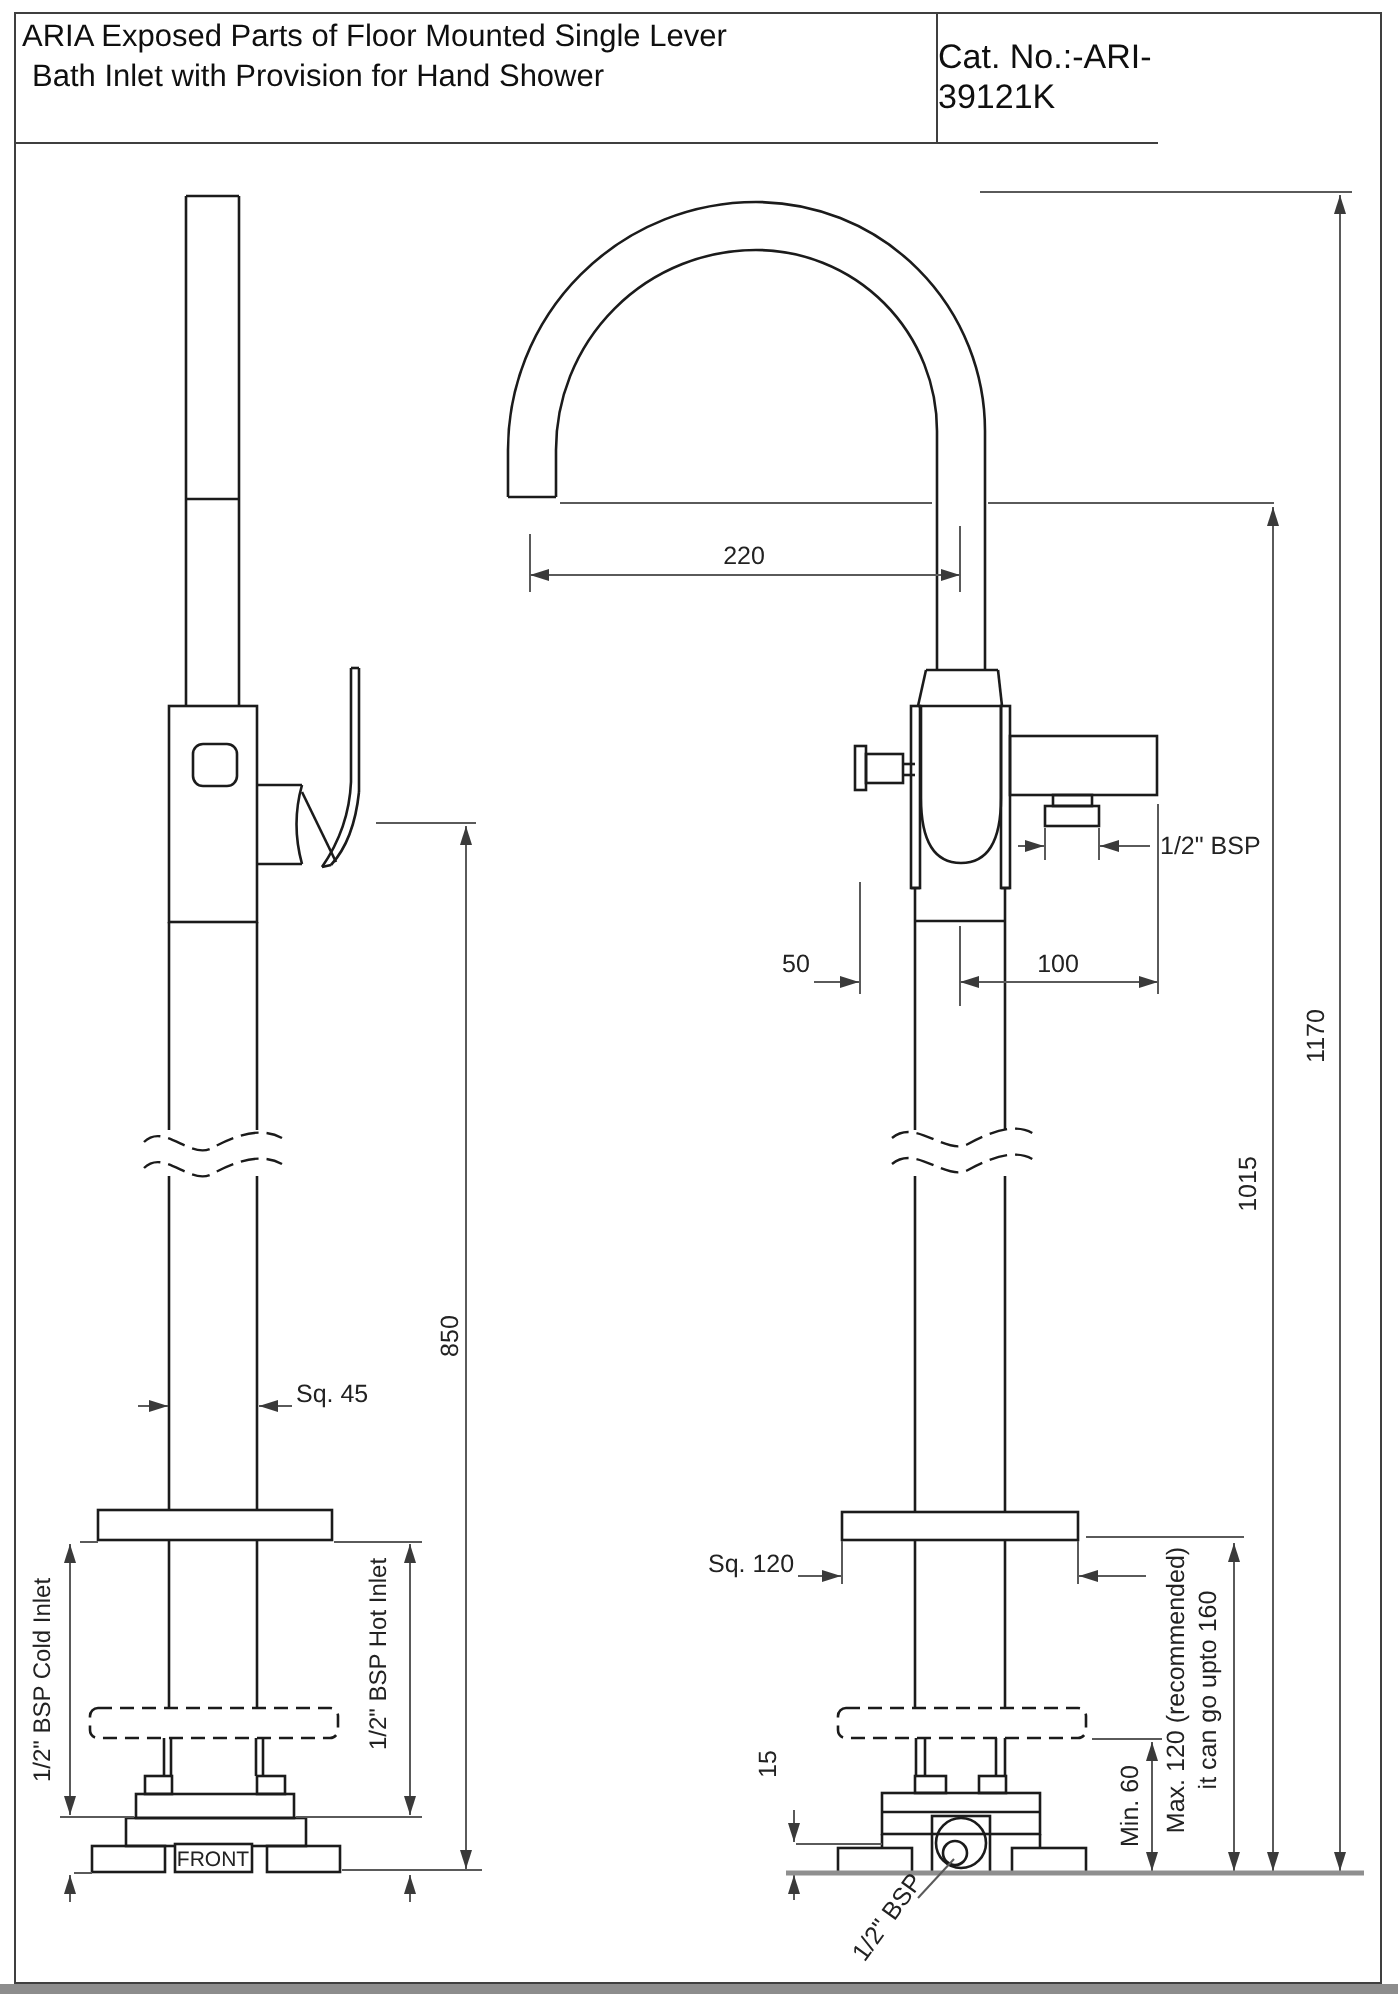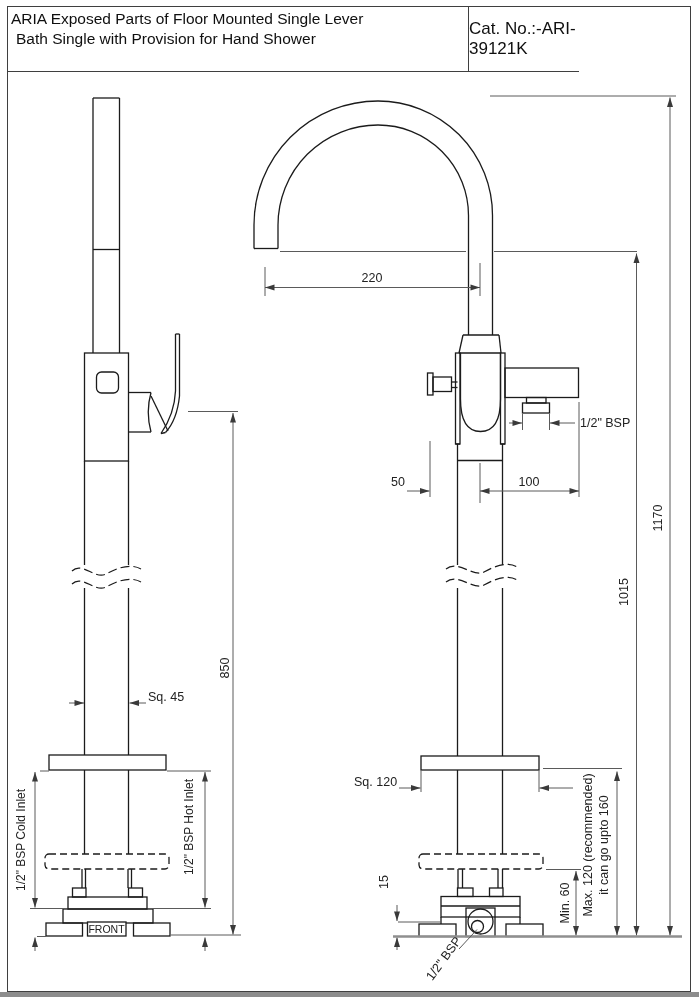--- a/index.html
+++ b/index.html
@@ -27,21 +27,21 @@
 </style>
 </head>
 <body>
 
 <div id="page">
   <div id="frame"></div>
 
   <div id="header">
     <div id="title-cell">
       <div class="tl">ARIA Exposed Parts of Floor Mounted Single Lever</div>
-      <div class="tl tl2">Bath Single with Provision for Hand Shower</div>
+      <div class="tl tl2">Bath Inlet with Provision for Hand Shower</div>
     </div>
     <div id="cat-cell">Cat. No.:-ARI-39121K</div>
   </div>
 
   <svg width="699" height="1000" viewBox="0 0 699 1000" style="position:absolute;left:0;top:0;">
     <defs>
       <marker id="mA" markerWidth="11" markerHeight="8" refX="10" refY="3.5" orient="auto" markerUnits="userSpaceOnUse">
         <path d="M0.5,0.5 L10,3.5 L0.5,6.5 Z" fill="#3a3a3a"></path>
       </marker>
       <marker id="mAs" markerWidth="11" markerHeight="8" refX="10" refY="3.5" orient="auto-start-reverse" markerUnits="userSpaceOnUse">

